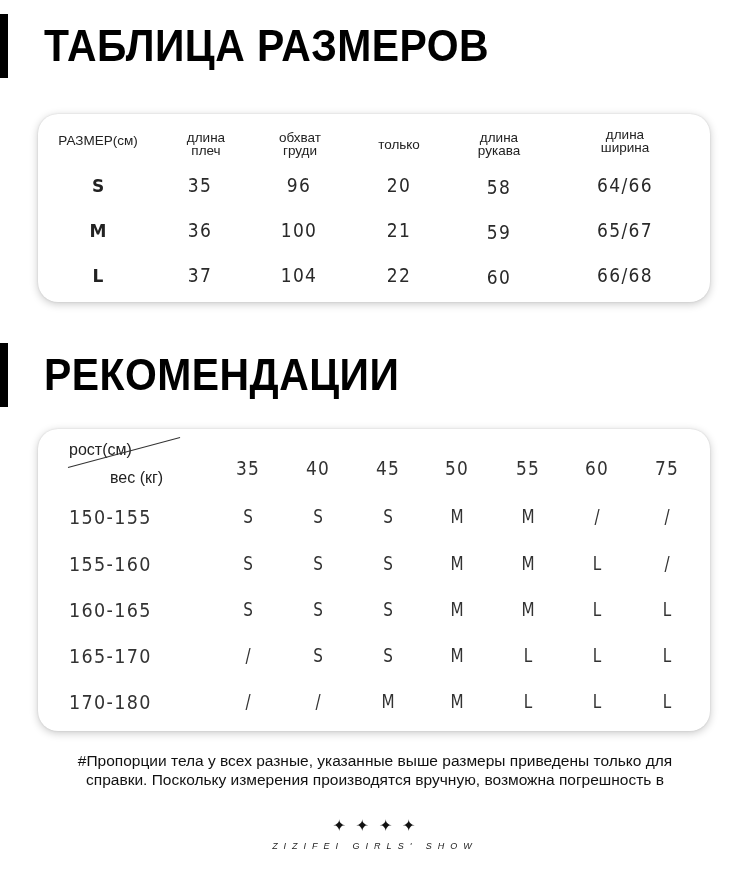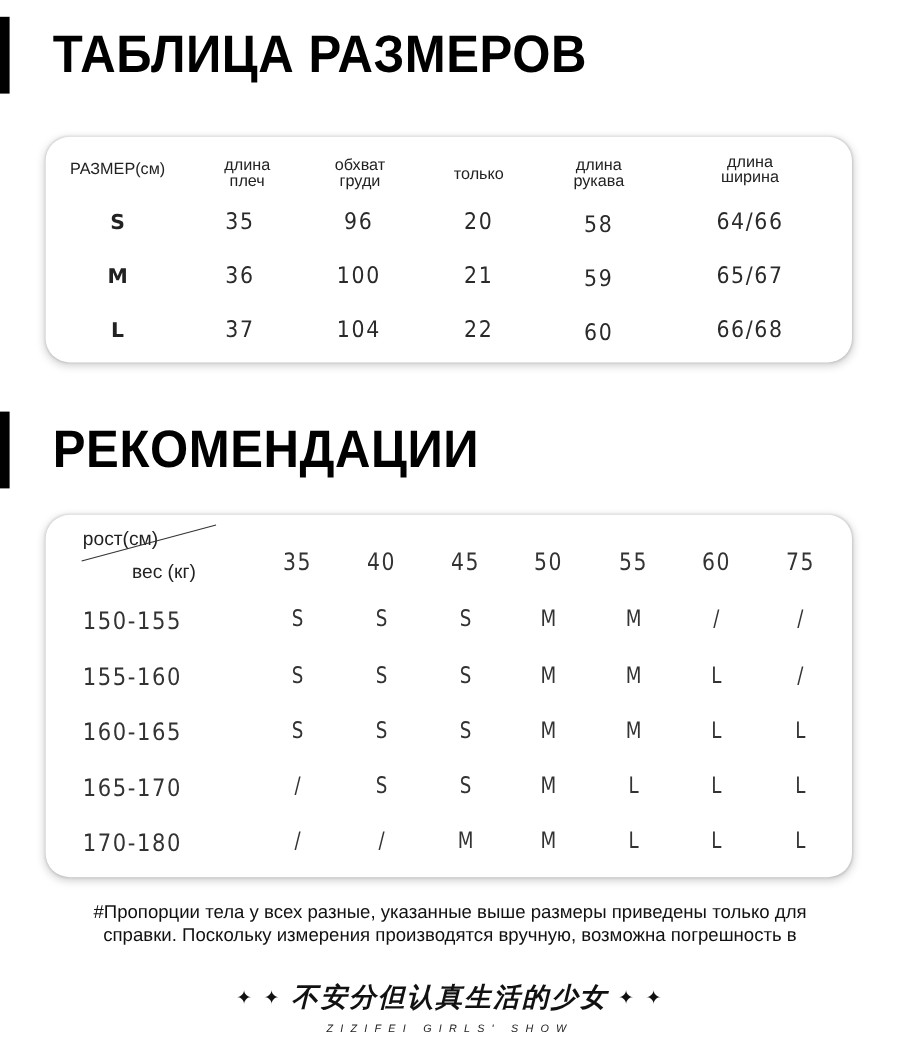--- a/index.html
+++ b/index.html
@@ -236,17 +236,16 @@
 </div>
 
 <div class="note">
   <div>#Пропорции тела у всех разные, указанные выше размеры приведены только для</div>
   <div>справки. Поскольку измерения производятся вручную, возможна погрешность в</div>
 </div>
 
 <div class="brand">
   <div class="brand-cn">
     <span class="sparkle big">✦ ✦</span>
-    <span>不安分但认真生活的少女</span>
     <span class="sparkle big">✦ ✦</span>
   </div>
   <div class="brand-en">ZIZIFEI GIRLS' SHOW</div>
 </div>
 
 </body></html>

